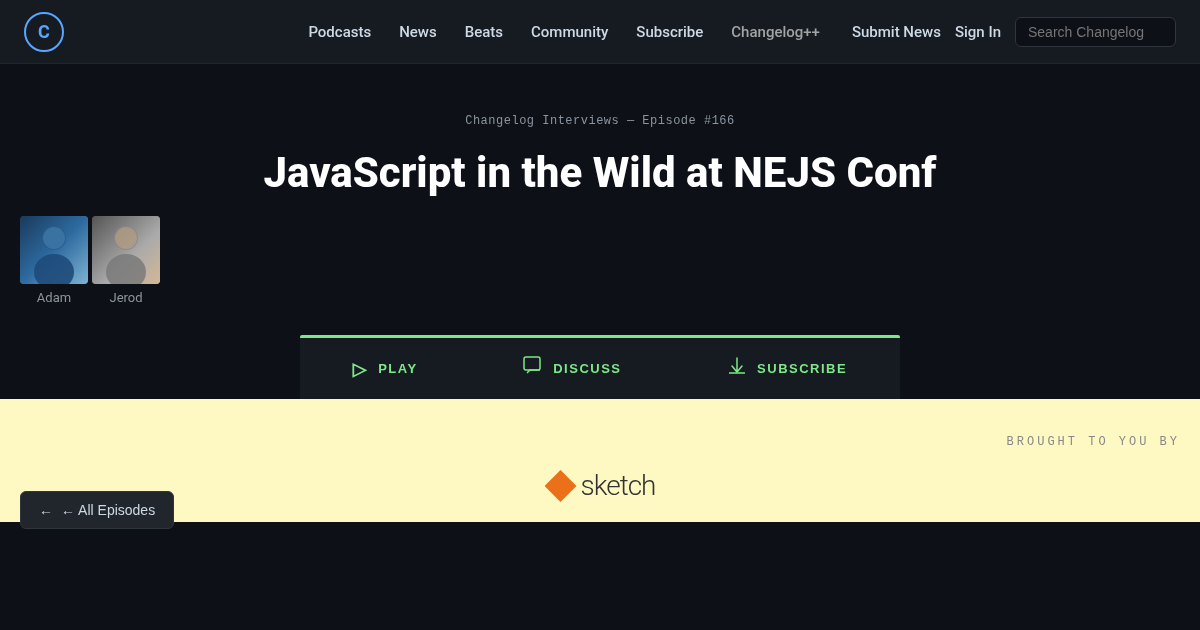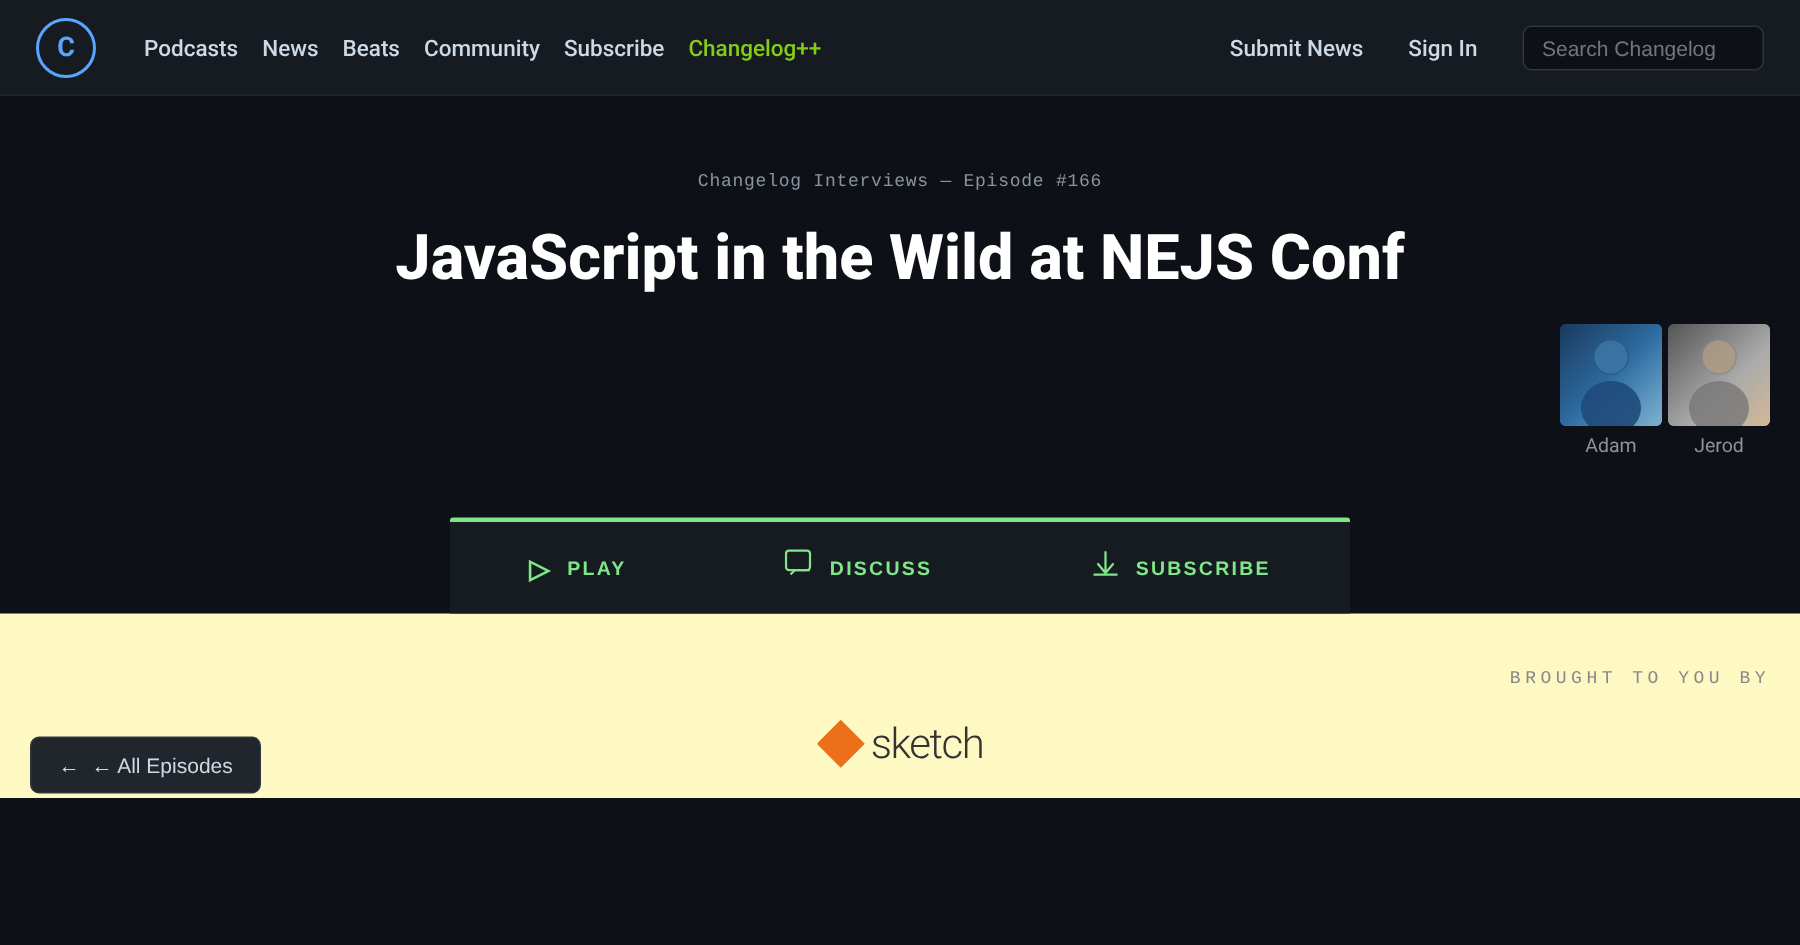--- a/index.html
+++ b/index.html
@@ -33,41 +33,42 @@
       align-items: center;
       justify-content: center;
       font-size: 18px;
       font-weight: bold;
       color: #58a6ff;
       flex-shrink: 0;
     }
 
     .nav-links {
       display: flex;
-      gap: 16px;
+      gap: 28px;
       align-items: center;
       flex: 1;
+      justify-content: flex-end;
     }
 
     .nav-link {
       color: #cdd9e5;
       text-decoration: none;
       font-size: 15px;
       font-weight: 500;
       cursor: pointer;
     }
 
     .nav-link.active {
-      color: #84cc16;
+      color: #a3a3a3;
     }
 
     .nav-right {
       display: flex;
       align-items: center;
-      gap: 30px;
+      gap: 14px;
     }
 
     .nav-right-link {
       color: #cdd9e5;
       font-size: 15px;
       font-weight: 500;
       cursor: pointer;
       text-decoration: none;
     }
 
@@ -107,23 +108,23 @@
 
     .episode-featuring {
       font-style: italic;
       color: #8b949e;
       font-size: 16px;
       margin-bottom: 28px;
     }
 
     .avatars {
       display: flex;
-      justify-content: flex-end;
+      justify-content: flex-start;
       gap: 4px;
-      margin-bottom: 10px;
+      margin-bottom: 0;
     }
 
     .avatar-wrap {
       display: flex;
       flex-direction: column;
       align-items: center;
       gap: 6px;
     }
 
     .avatar {

